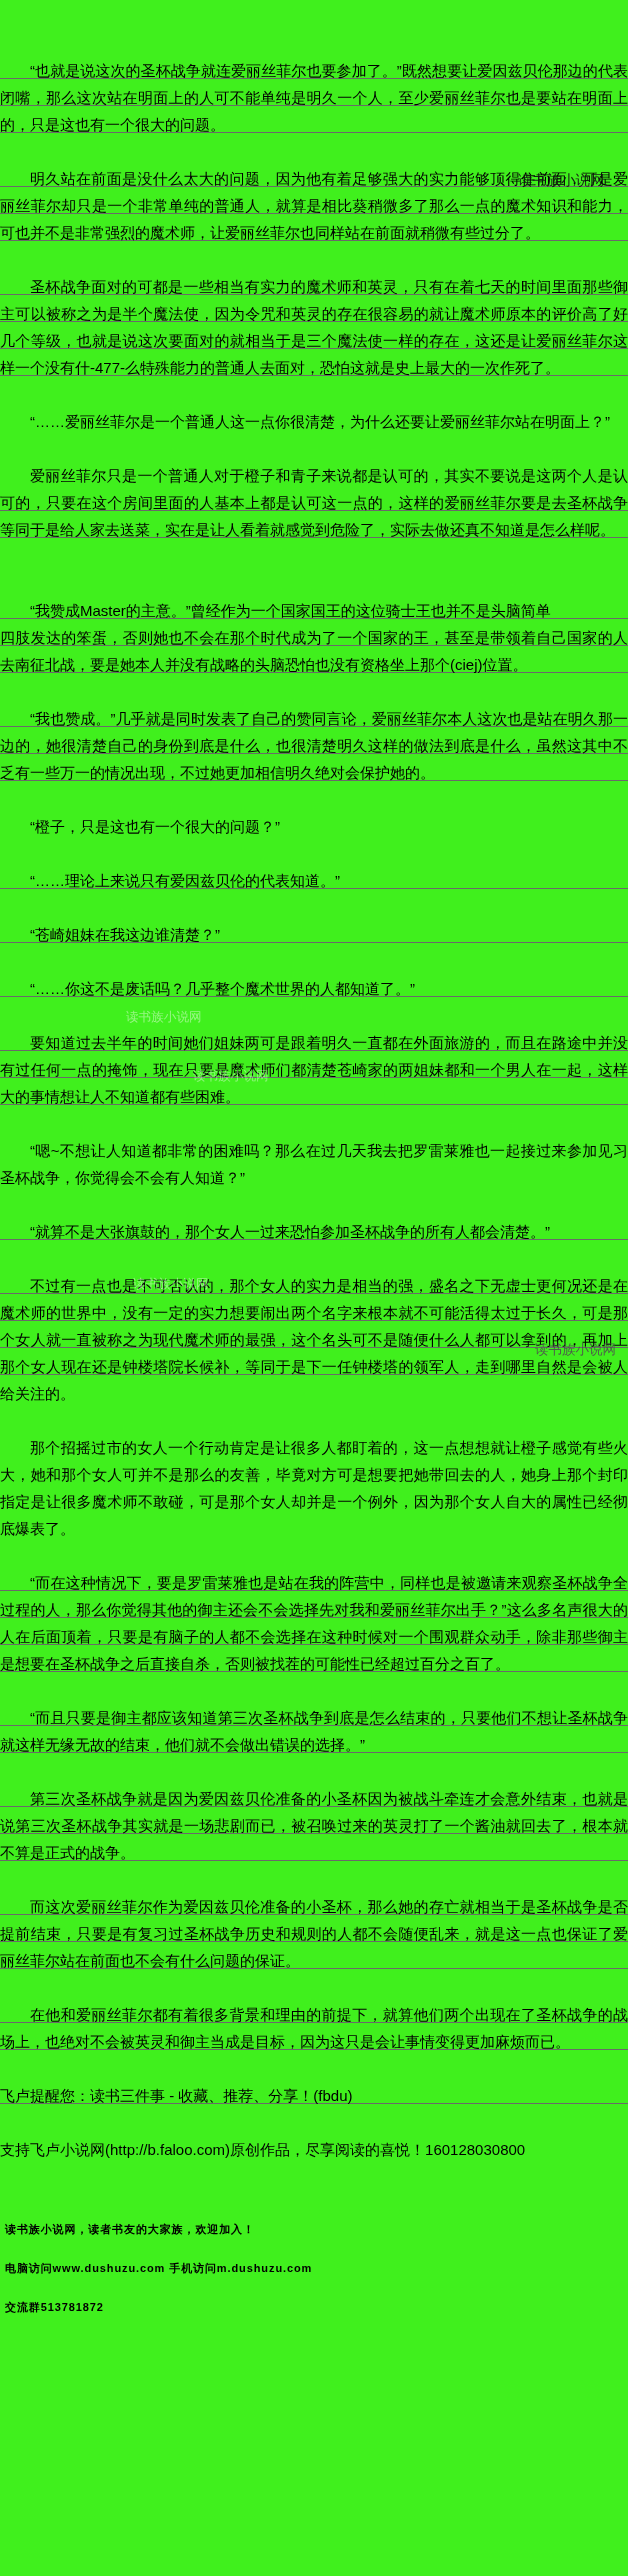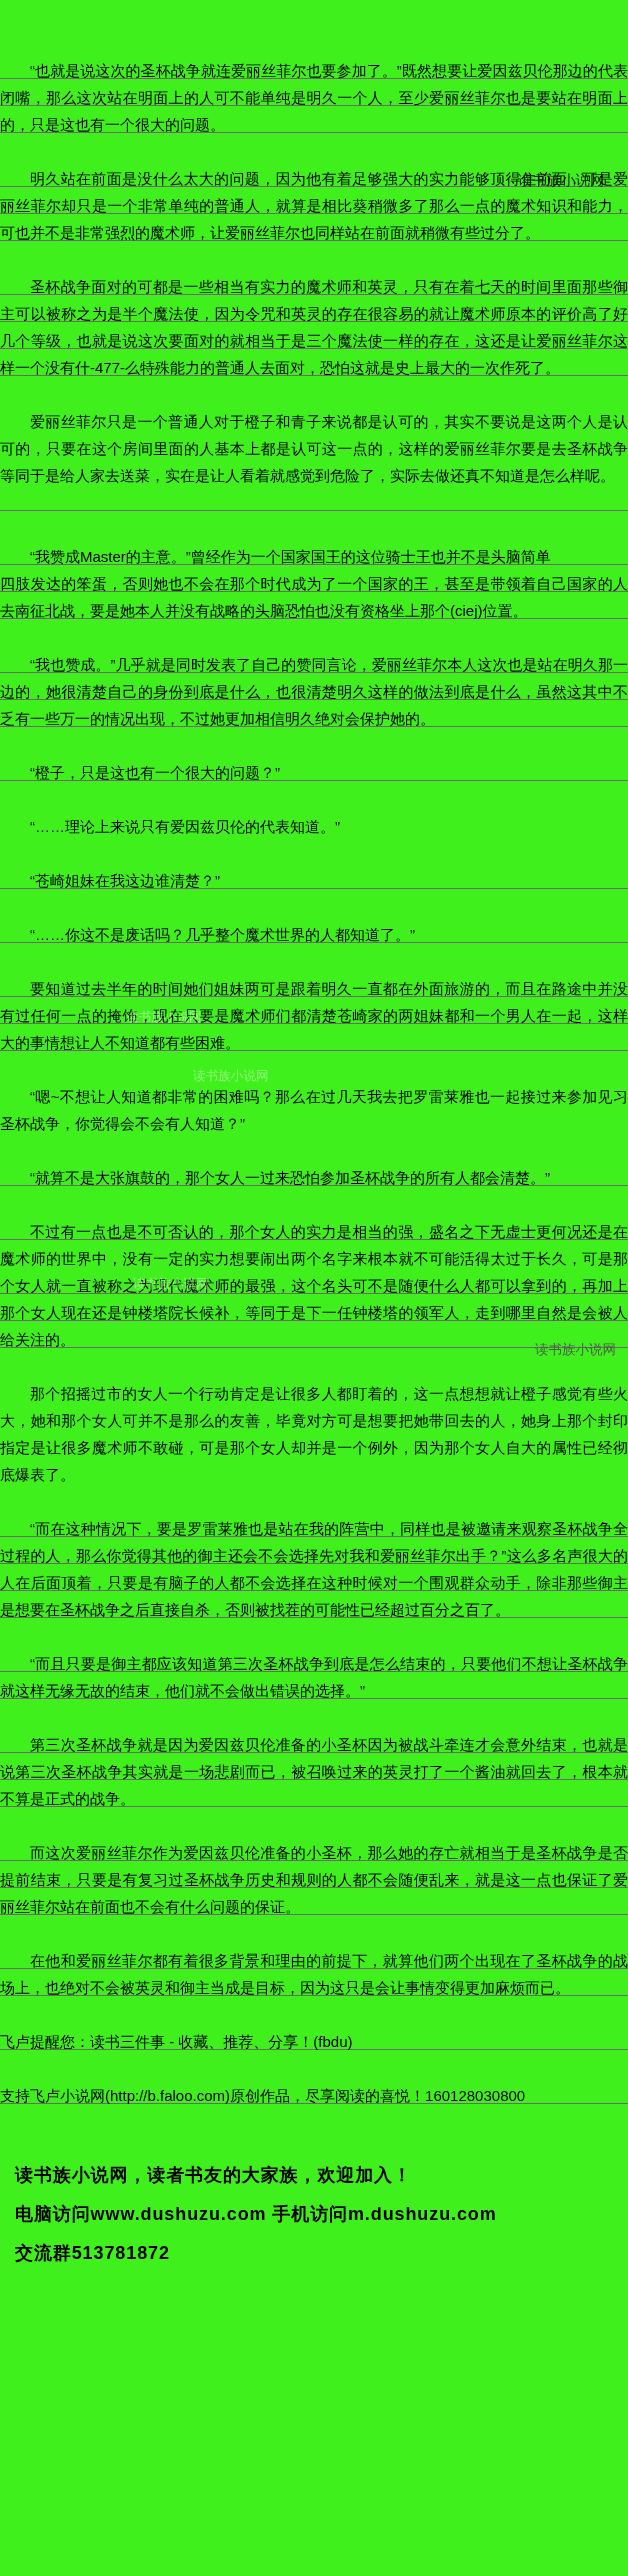--- a/index.html
+++ b/index.html
@@ -23,24 +23,24 @@
     background:repeating-linear-gradient(
       to bottom,
       transparent 0px, transparent 21.5px,
       var(--rule,#6a6a6a) 21.5px, var(--rule,#6a6a6a) 22.4px,
       transparent 22.4px, transparent 27px);
   }
   .para.no-indent{text-indent:0;}
   .para.blank{height:27px;margin-top:-27px;}
   .site-block{
     margin-top:47px;
-    padding-left:15px;
+    padding-left:5px;
     color:var(--text,#000);
     font-weight:bold;
-    font-size:18px;
+    font-size:11px;
     line-height:39px;
     letter-spacing:0.9px;
   }
   .site-line{white-space:pre;}
   .watermark{
     position:absolute;
     white-space:nowrap;
     font-size:14.4px;
     line-height:14.4px;
     pointer-events:none;
@@ -48,20 +48,21 @@
   }
 </style>
 </head>
 <body>
 
 <div class="page">
   <div class="text-flow">
       <div class="para">“也就是说这次的圣杯战争就连爱丽丝菲尔也要参加了。”既然想要让爱因兹贝伦那边的代表闭嘴，那么这次站在明面上的人可不能单纯是明久一个人，至少爱丽丝菲尔也是要站在明面上的，只是这也有一个很大的问题。</div>
       <div class="para">明久站在前面是没什么太大的问题，因为他有着足够强大的实力能够顶得住前面，可是爱丽丝菲尔却只是一个非常单纯的普通人，就算是相比葵稍微多了那么一点的魔术知识和能力，可也并不是非常强烈的魔术师，让爱丽丝菲尔也同样站在前面就稍微有些过分了。</div>
       <div class="para">圣杯战争面对的可都是一些相当有实力的魔术师和英灵，只有在着七天的时间里面那些御主可以被称之为是半个魔法使，因为令咒和英灵的存在很容易的就让魔术师原本的评价高了好几个等级，也就是说这次要面对的就相当于是三个魔法使一样的存在，这还是让爱丽丝菲尔这样一个没有什-477-么特殊能力的普通人去面对，恐怕这就是史上最大的一次作死了。</div>
+      <div class="para">“……爱丽丝菲尔是一个普通人这一点你很清楚，为什么还要让爱丽丝菲尔站在明面上？”</div>
       <div class="para">爱丽丝菲尔只是一个普通人对于橙子和青子来说都是认可的，其实不要说是这两个人是认可的，只要在这个房间里面的人基本上都是认可这一点的，这样的爱丽丝菲尔要是去圣杯战争等同于是给人家去送菜，实在是让人看着就感觉到危险了，实际去做还真不知道是怎么样呢。</div>
       <div class="para blank"></div>
       <div class="para">“我赞成Master的主意。”曾经作为一个国家国王的这位骑士王也并不是头脑简单
 四肢发达的笨蛋，否则她也不会在那个时代成为了一个国家的王，甚至是带领着自己国家的人去南征北战，要是她本人并没有战略的头脑恐怕也没有资格坐上那个(ciej)位置。</div>
       <div class="para">“我也赞成。”几乎就是同时发表了自己的赞同言论，爱丽丝菲尔本人这次也是站在明久那一边的，她很清楚自己的身份到底是什么，也很清楚明久这样的做法到底是什么，虽然这其中不乏有一些万一的情况出现，不过她更加相信明久绝对会保护她的。</div>
       <div class="para">“橙子，只是这也有一个很大的问题？”</div>
       <div class="para">“……理论上来说只有爱因兹贝伦的代表知道。”</div>
       <div class="para">“苍崎姐妹在我这边谁清楚？”</div>
       <div class="para">“……你这不是废话吗？几乎整个魔术世界的人都知道了。”</div>
       <div class="para">要知道过去半年的时间她们姐妹两可是跟着明久一直都在外面旅游的，而且在路途中并没有过任何一点的掩饰，现在只要是魔术师们都清楚苍崎家的两姐妹都和一个男人在一起，这样大的事情想让人不知道都有些困难。</div>

